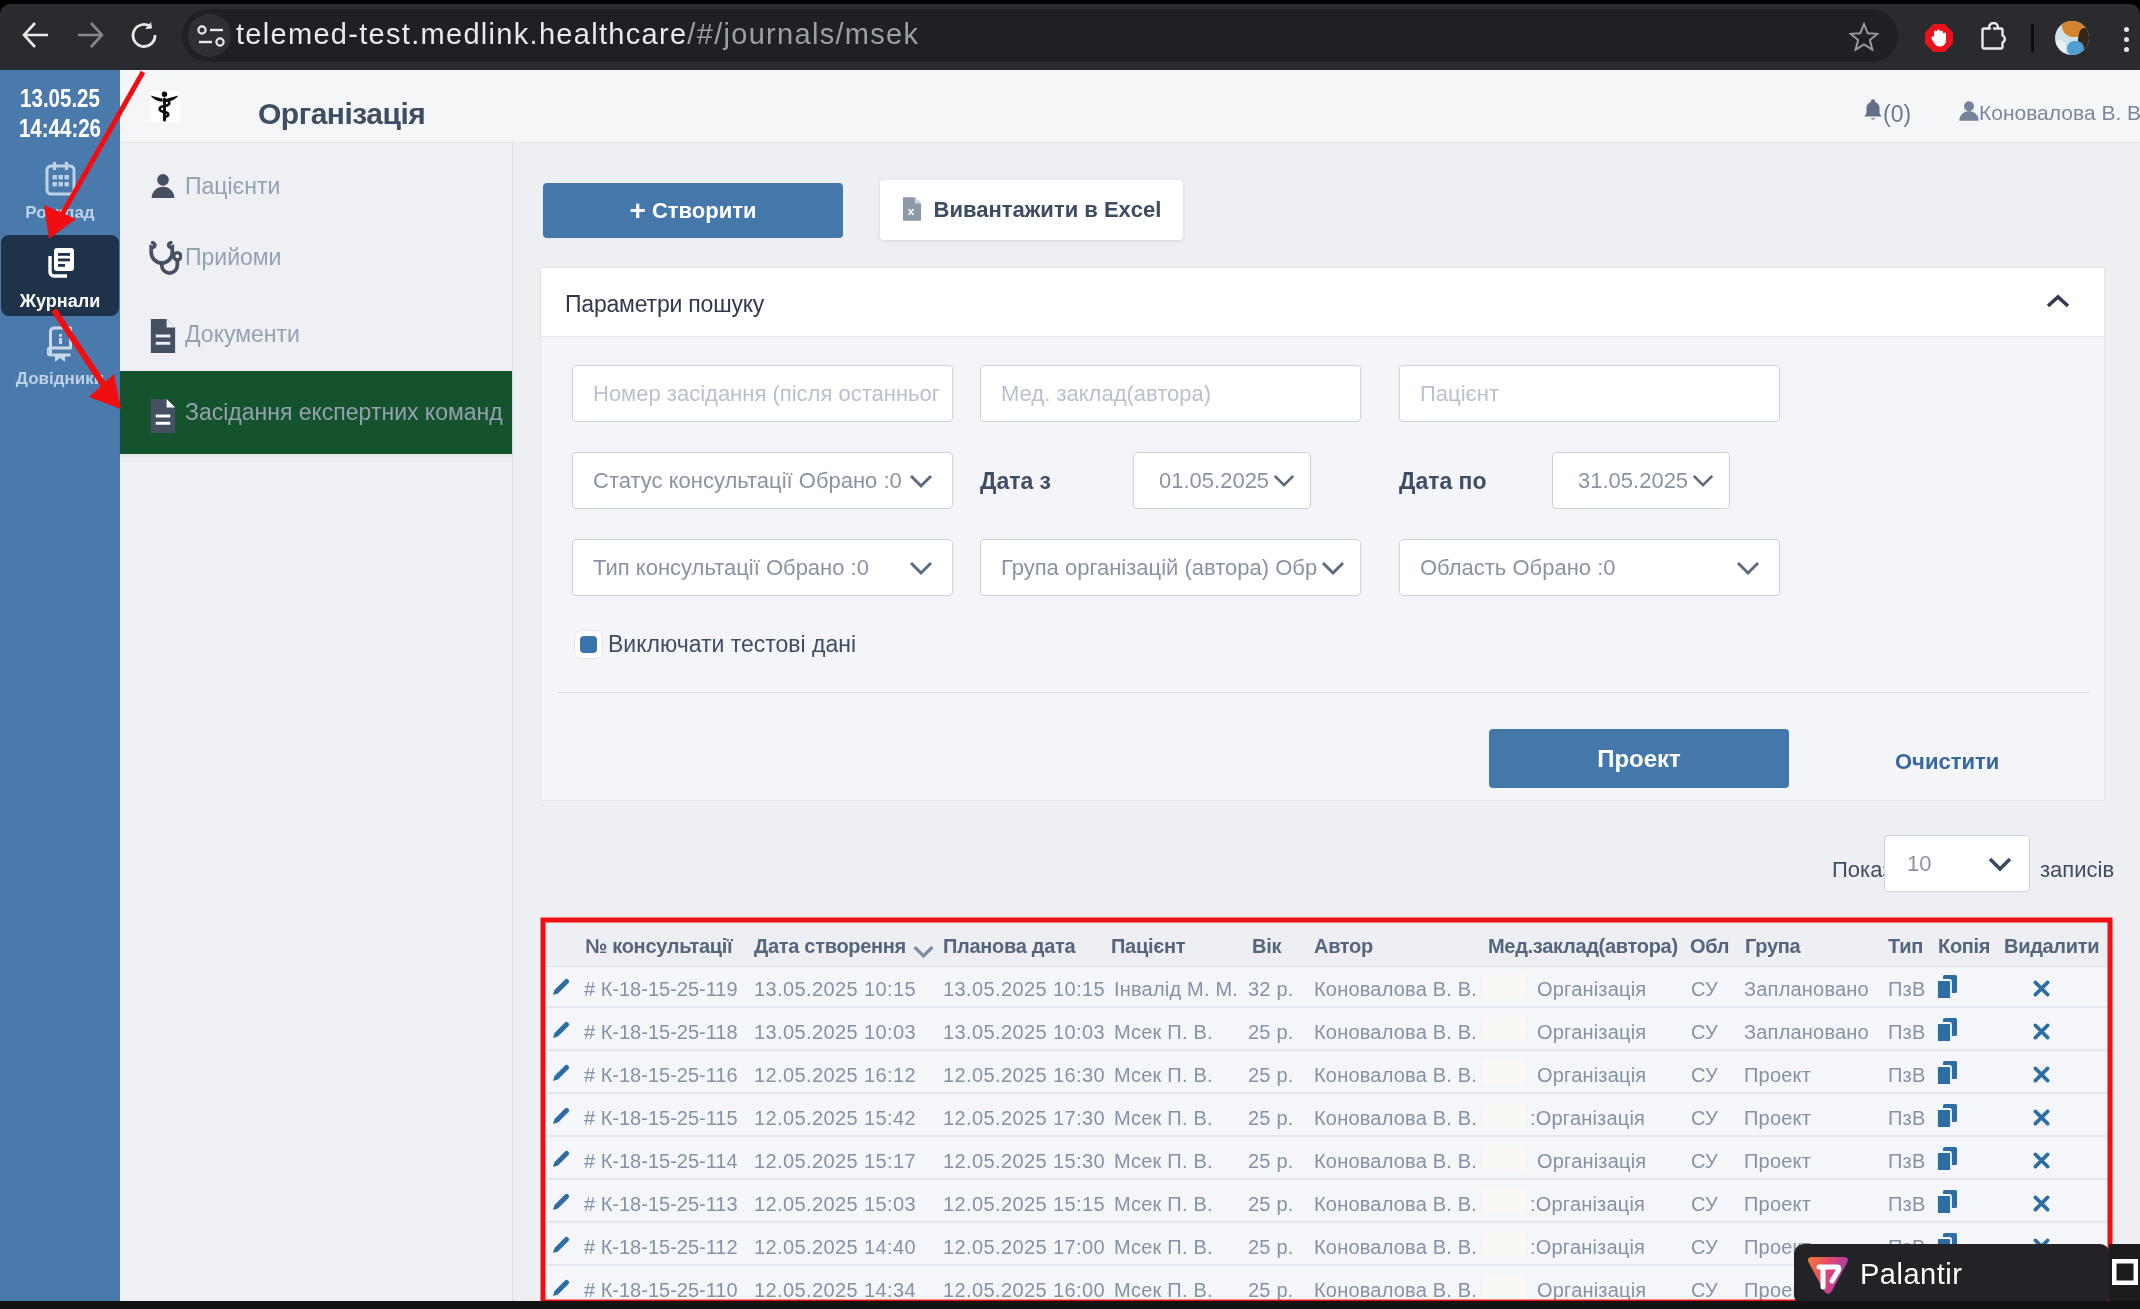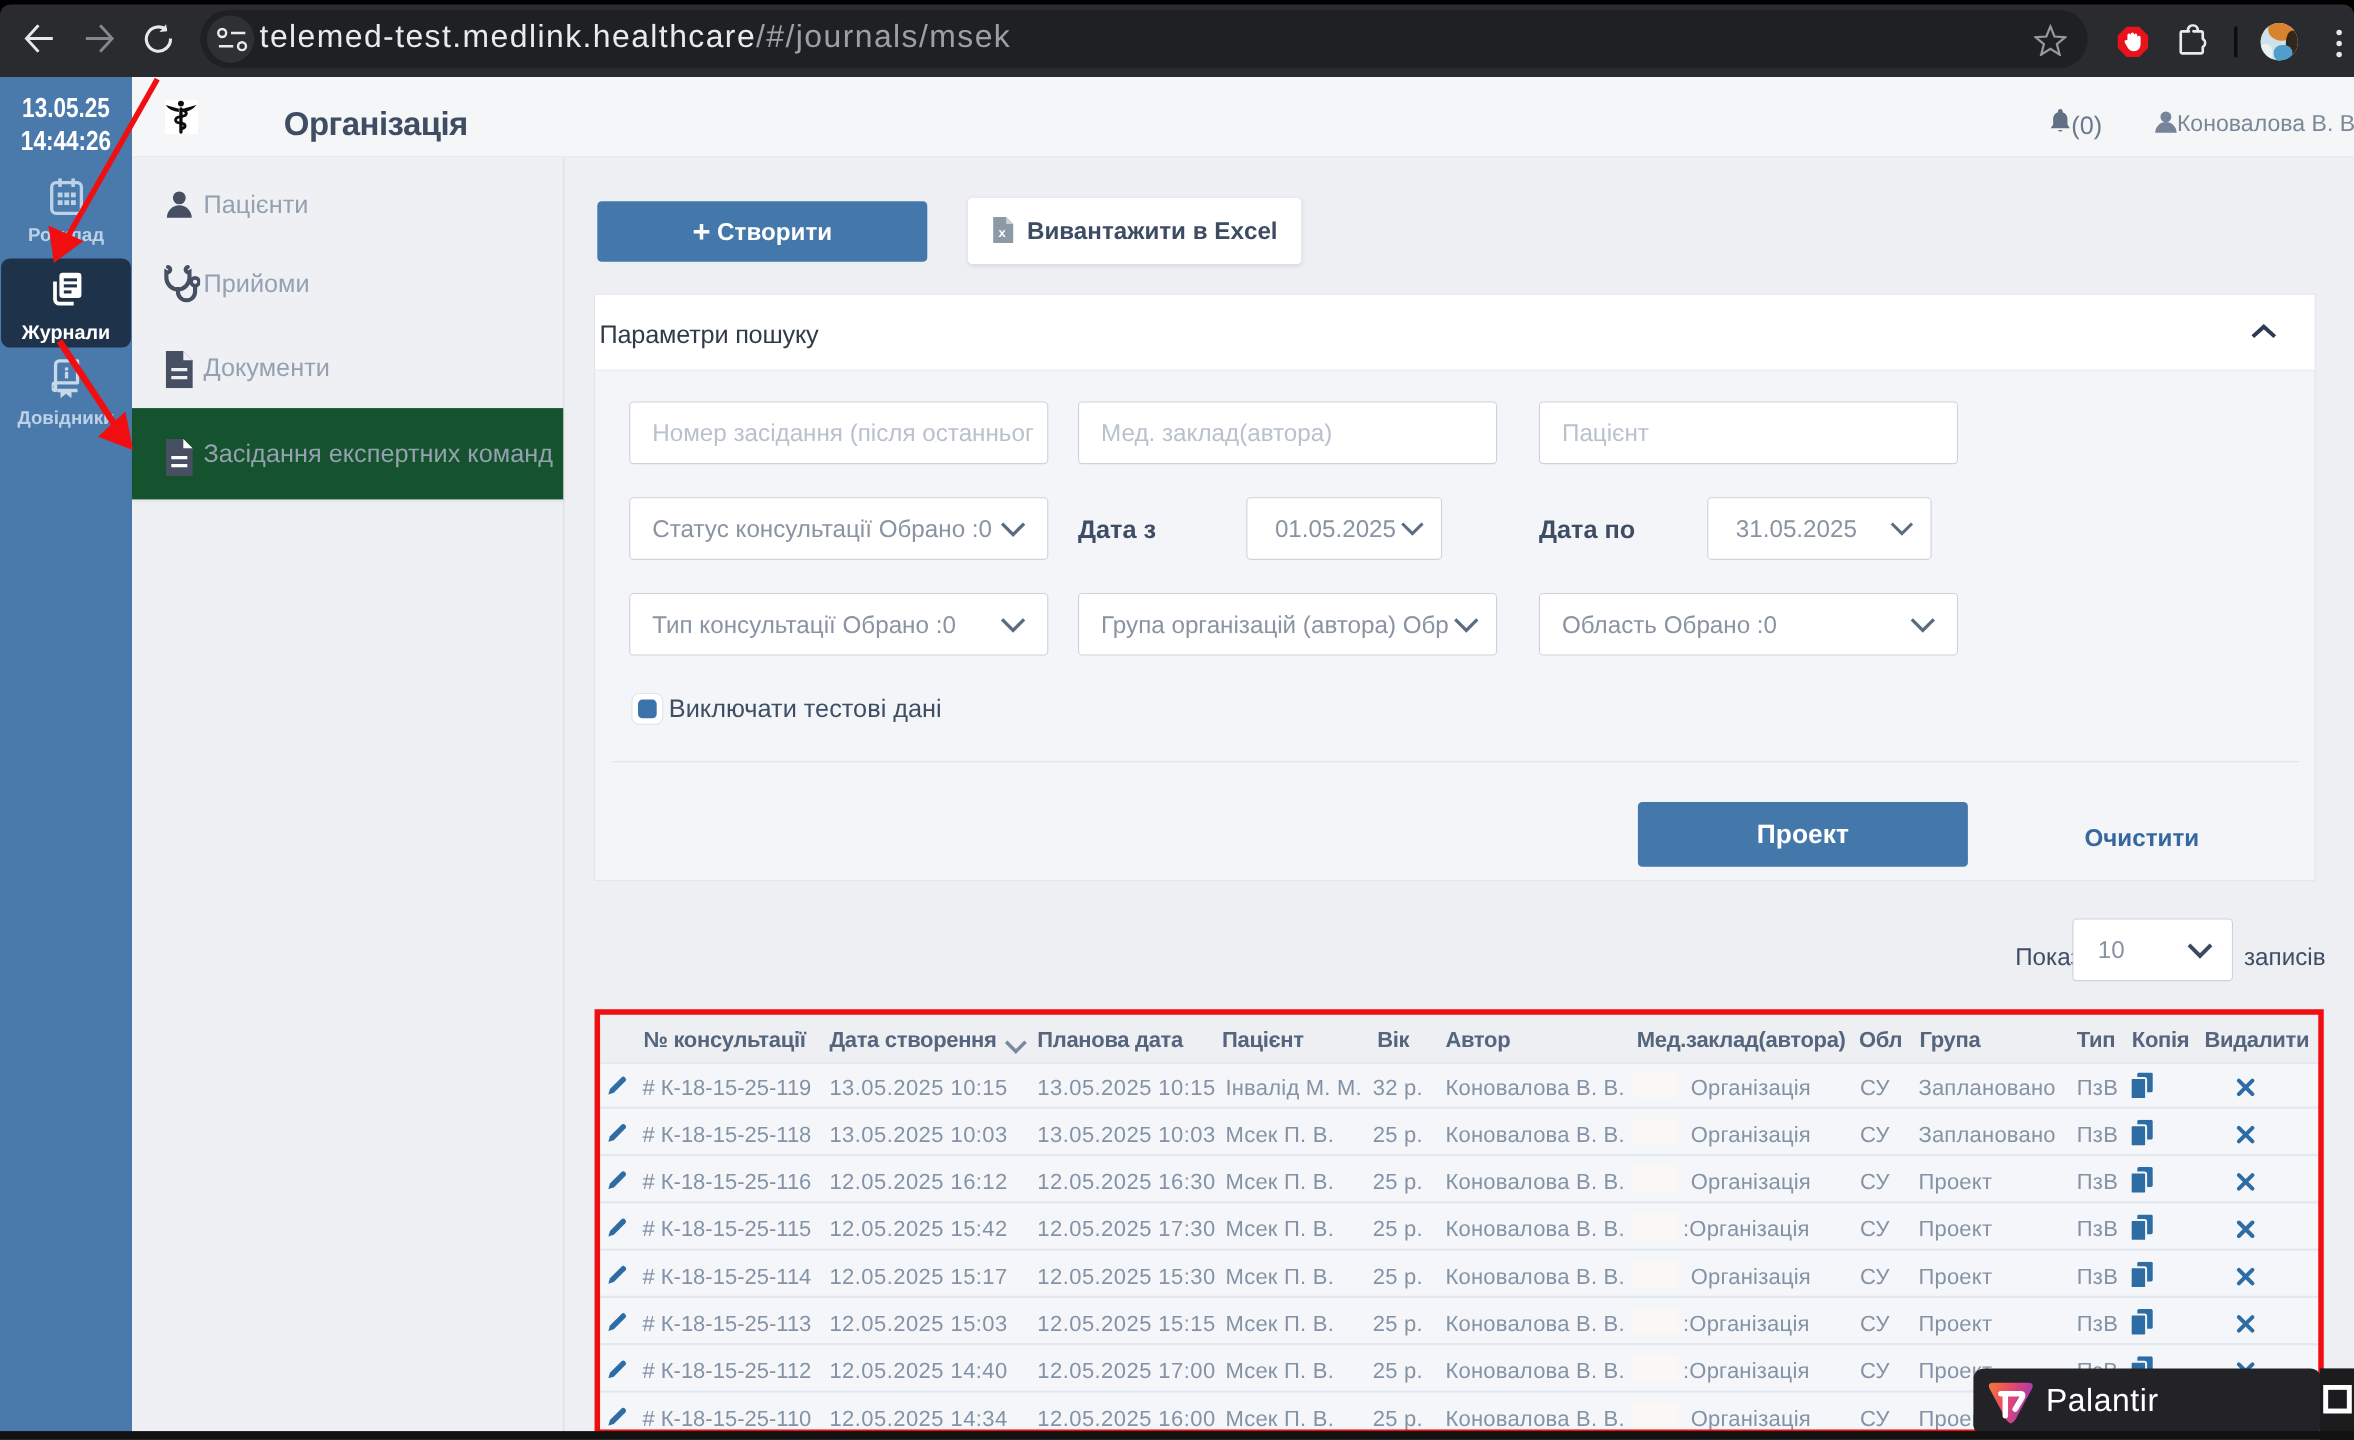--- a/index.html
+++ b/index.html
@@ -39,21 +39,21 @@
 #mi4 { top:0px; }
 #miselwrap { position:absolute; left:0px; top:228px; width:392px; height:83px; background:#14532d; box-shadow:0 2px 4px rgba(0,0,0,0.06); }
 
 
 #content { left:513px; top:160px; width:1627px; height:1142px; }
 .btn-blue { background:#4478ab; border-radius:4px; color:#fff; font-weight:bold; text-align:center; }
 #btn-create { left:30px; top:23px; width:300px; height:55px; font-size:22px; line-height:55px; }
 #btn-excel { left:367px; top:20px; width:303px; height:60px; background:#fff; border-radius:4px; box-shadow:0 1px 4px rgba(0,0,0,0.10); color:#3d4c63; font-weight:600; font-size:22px; line-height:60px; text-align:center; }
 #panel { left:27px; top:107px; width:1565px; height:534px; background:#f3f5f8; border:1px solid #e2e5ea; }
 #panelhead { left:0; top:0; width:1563px; height:69px; background:#fff; border-bottom:1px solid #e6e9ed; }
-#paneltitle { left:4px; top:23px; font-size:23px; letter-spacing:-0.2px; color:#31394a;text-align:right; }
+#paneltitle { left:24px; top:23px; font-size:23px; letter-spacing:-0.2px; color:#31394a;text-align:right; }
 #panelchev { right:32px; top:25px; }
 .inp { position:absolute; height:57px; background:#fff; border:1px solid #ccd3dc; border-radius:4px; font-size:22px; color:#8a93a2; padding-left:20px; line-height:55px; white-space:nowrap; overflow:hidden; }
 .inp .ph { color:#b9c1cc; }
 .chev { position:absolute; }
 .flabel { position:absolute; font-size:23px; color:#3e4d64; }
 #chkbox { left:33px; top:362px; width:29px; height:29px; background:#fff; border:1px solid #e1e5ea; border-radius:7px; }
 #chkin { left:5px; top:5px; width:17px; height:17px; background:#3b73ad; border-radius:4px; }
 #chklbl { left:67px; top:363px; font-size:23px; color:#3e4d64; }
 #divider { left:16px; top:424px; width:1533px; height:1px; background:#dde1e7; }
 #btn-search { left:948px; top:461px; width:300px; height:59px; font-size:24px; line-height:59px; }
@@ -250,21 +250,21 @@
           <path d="M3 3 L13 13 L23 3" stroke="#5b6b80" stroke-width="3" fill="none"></path>
         </svg>
     </div>
     <div class="flabel" style="left:439px;top:200px;font-weight:600">Дата з</div>
     <div class="inp" style="left:592px;top:184px;width:178px;padding-left:25px">01.05.2025
       <svg class="chev" style="right:14px;top:20px" width="24" height="15" viewBox="0 0 26 16">
           <path d="M3 3 L13 13 L23 3" stroke="#5b6b80" stroke-width="3" fill="none"></path>
         </svg>
     </div>
     <div class="flabel" style="left:858px;top:200px;font-weight:600">Дата по</div>
-    <div class="inp" style="left:1011px;top:184px;width:204px;padding-left:25px">31.05.2025
+    <div class="inp" style="left:1011px;top:184px;width:178px;padding-left:25px">31.05.2025
       <svg class="chev" style="right:14px;top:20px" width="24" height="15" viewBox="0 0 26 16">
           <path d="M3 3 L13 13 L23 3" stroke="#5b6b80" stroke-width="3" fill="none"></path>
         </svg>
     </div>
 
     <div class="inp" style="left:31px;top:271px;width:381px">Тип консультації Обрано :0
       <svg class="chev" style="right:18px;top:20px" width="26" height="16" viewBox="0 0 26 16">
           <path d="M3 3 L13 13 L23 3" stroke="#5b6b80" stroke-width="3" fill="none"></path>
         </svg>
     </div>

